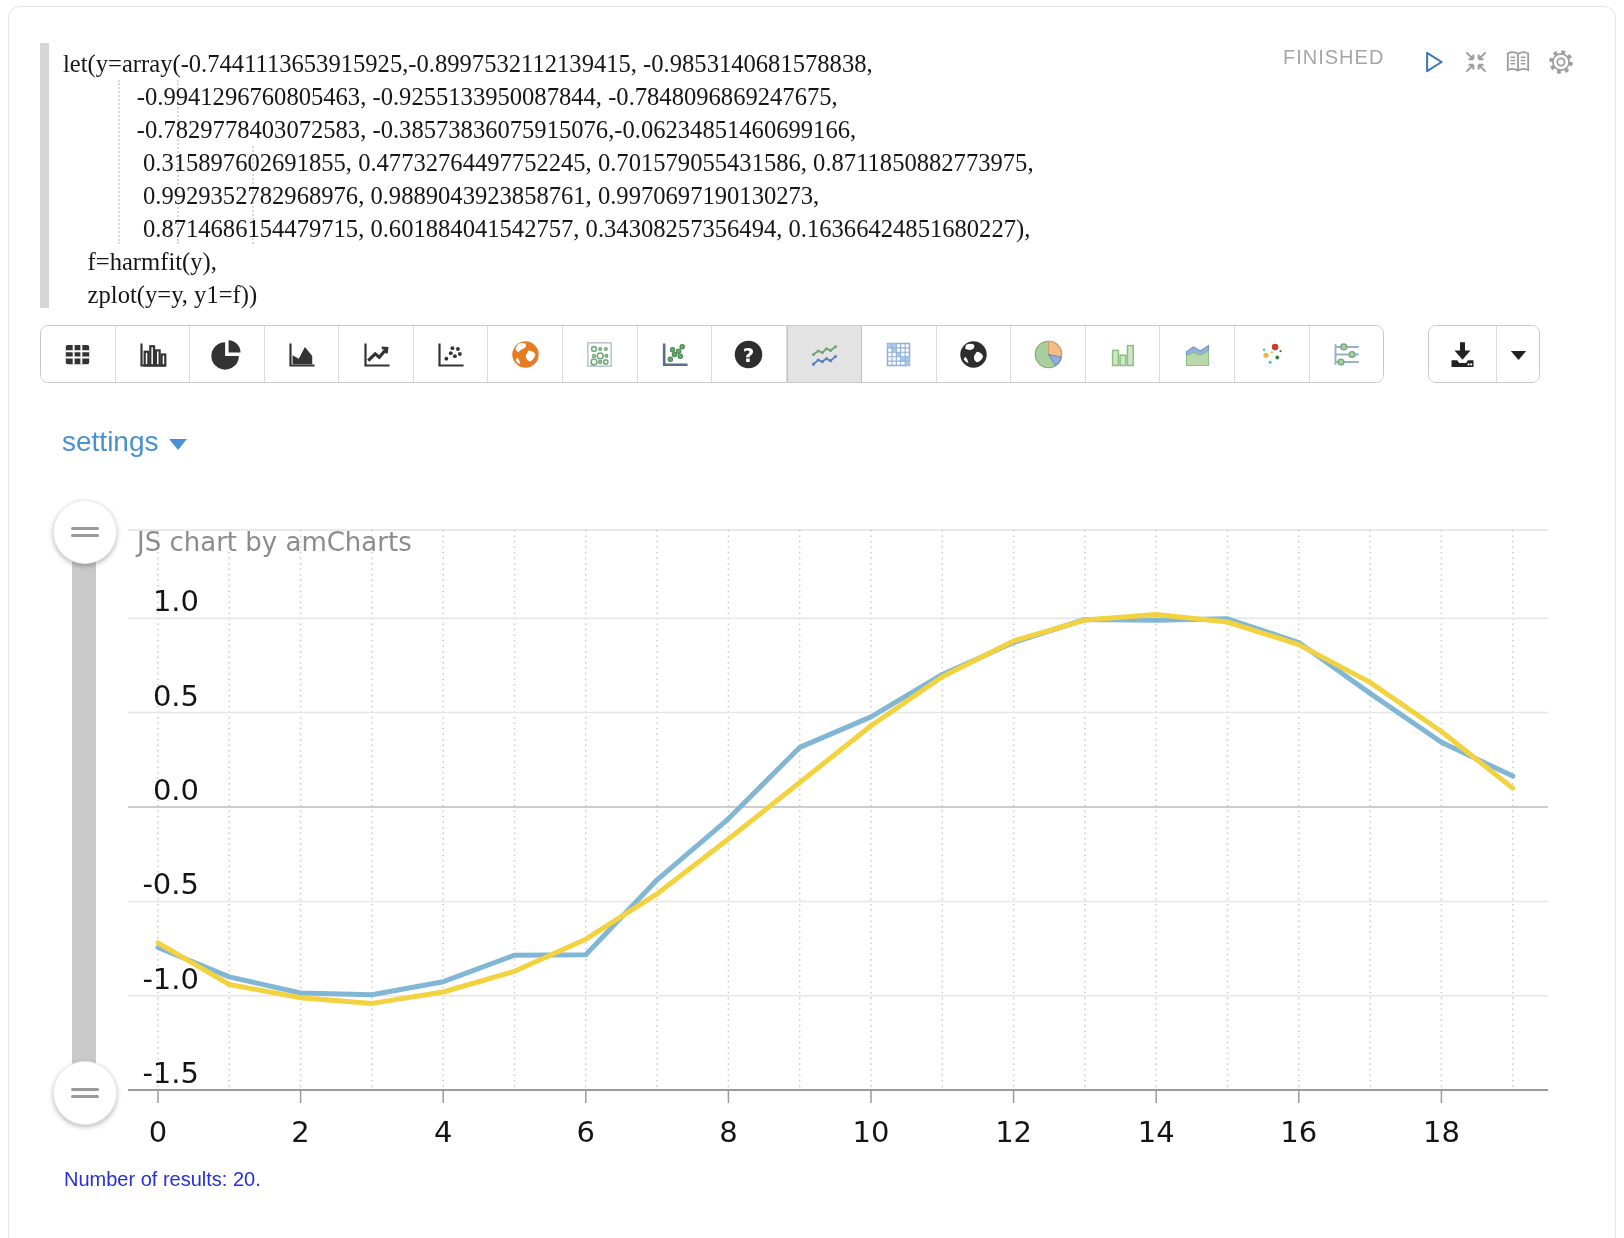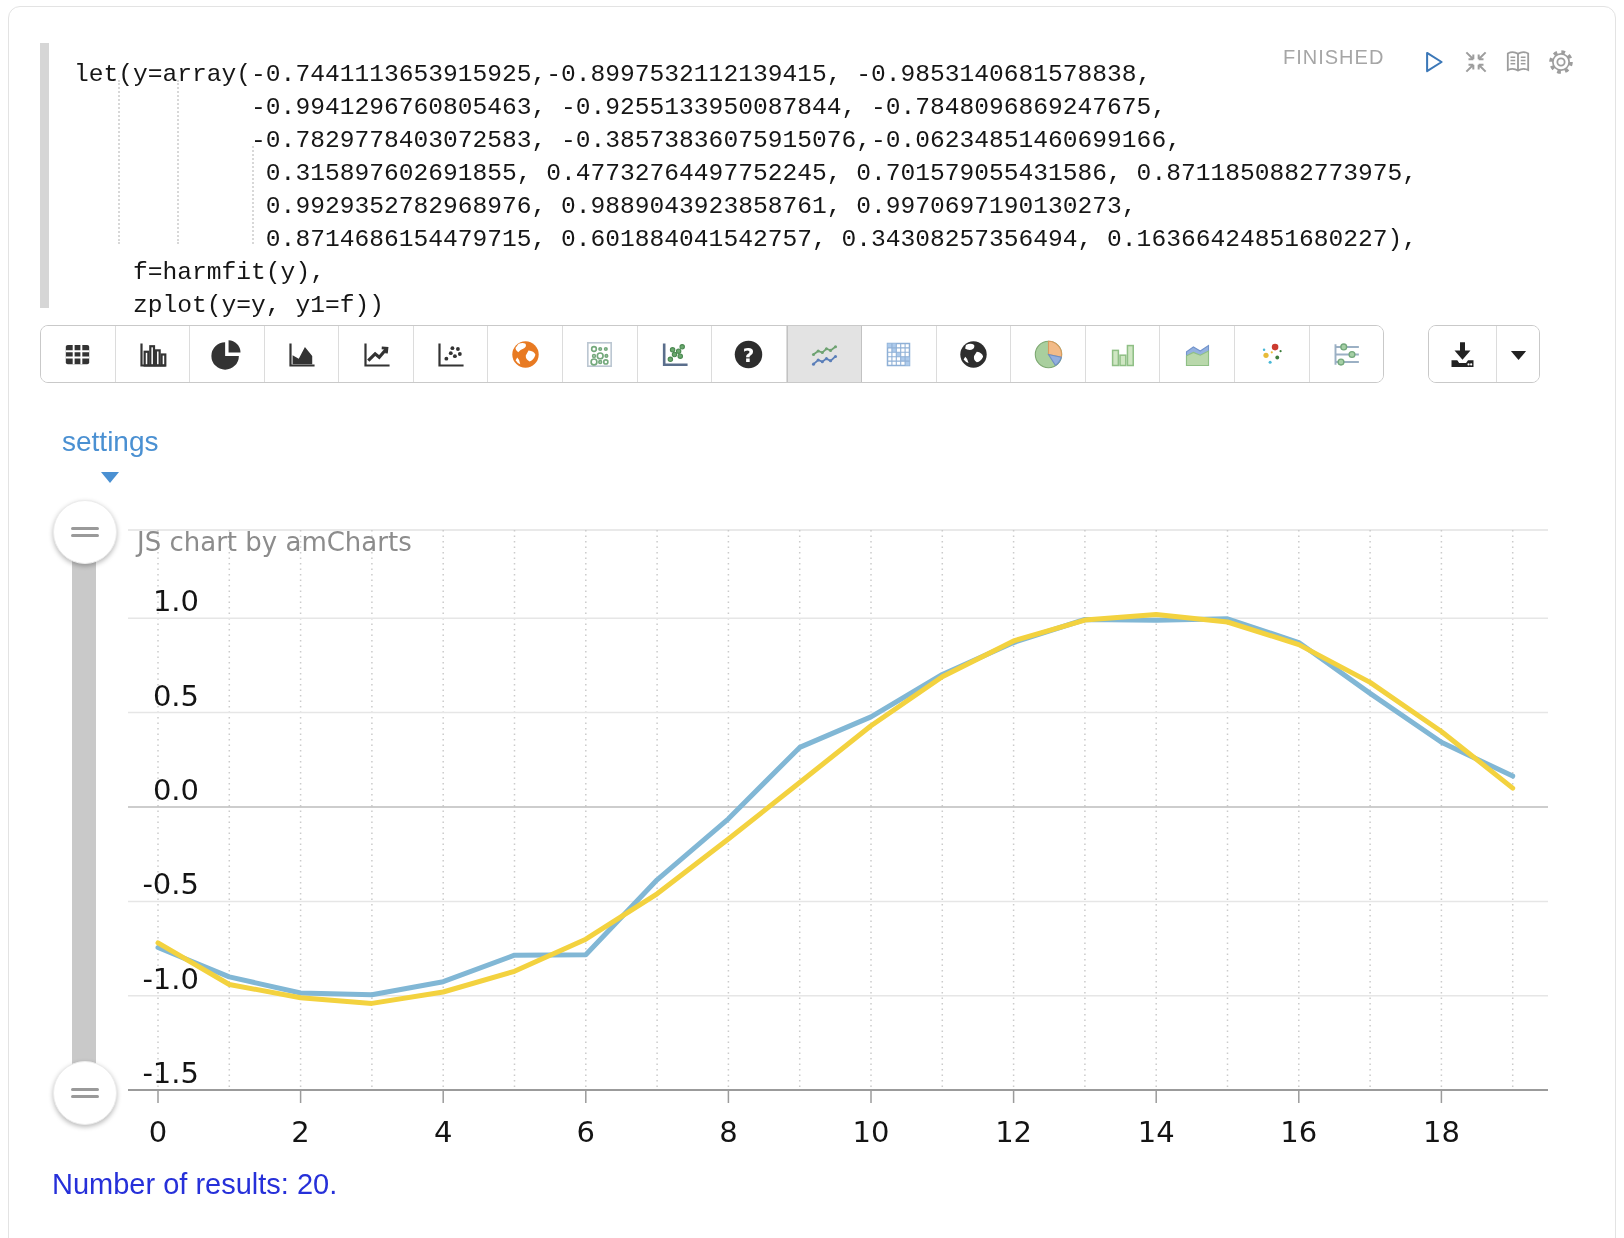--- a/index.html
+++ b/index.html
@@ -1,53 +1,53 @@
 <!DOCTYPE html>
 <html><head>
 <meta charset="utf-8">
 <style>
   html,body{margin:0;padding:0;background:#fff;width:1624px;height:1238px;overflow:hidden;
     font-family:"Liberation Sans",sans-serif;}
   .card{position:absolute;left:8px;top:6px;width:1606px;height:1260px;border:1.5px solid #e3e3e3;
     border-radius:12px;background:#fff;}
   
   .gutter{position:absolute;left:40px;top:43px;width:9px;height:265px;background:#d6d6d6;}
-  pre.code{position:absolute;left:58px;top:42px;margin:16px;font-family:Liberation Mono, monospace;
+  pre.code{position:absolute;left:58px;top:42px;margin:5px;font-family:Liberation Serif, serif;
     font-size:24.6px;line-height:33px;color:#161616;letter-spacing:0;}
   .indent-guide{position:absolute;width:0;border-left:2px dotted #d8d8d8;}
   
   .status-label{position:absolute;left:1283px;top:46px;font-size:20px;color:#a6a6a6;letter-spacing:1px;}
   .pctl{position:absolute;top:47px;width:30px;height:30px;cursor:pointer;}
   .pctl svg{width:30px;height:30px;display:block;}
   
   .toolbar{position:absolute;left:40px;top:325px;width:1344px;height:58px;border:1.5px solid #c9c9c9;
     border-radius:8px;display:flex;background:#fff;box-sizing:border-box;overflow:hidden;}
   .tbtn{flex:1 1 0;display:flex;align-items:center;justify-content:center;border-right:1px solid #dcdcdc;
     cursor:pointer;background:#fff;}
   .tbtn:last-child{border-right:none;}
   .tbtn.selected{background:#e3e3e3;border-left:1px solid #c2c2c2;border-right:1px solid #c2c2c2;}
   .tbtn svg{width:33px;height:33px;display:block;}
   .export-group{position:absolute;left:1428px;top:325px;width:112px;height:58px;border:1.5px solid #c9c9c9;
     border-radius:8px;display:flex;background:#fff;box-sizing:border-box;overflow:hidden;}
   .export-group .tbtn{border-right:1px solid #dcdcdc;}
   .export-group .tbtn:last-child{border-right:none;flex:0 0 42px;}
   
   .settings-link{position:absolute;left:62px;top:426px;font-size:28px;color:#4a90d2;cursor:pointer;
-    display:flex;align-items:center;gap:10px;flex-direction:column;}
+    display:flex;align-items:center;gap:10px;}
   .settings-caret{width:0;height:0;border-left:9px solid transparent;border-right:9px solid transparent;
     border-top:11px solid #4a90d2;margin-top:4px;}
   
   .vtrack{position:absolute;left:72px;top:531px;width:24px;height:561px;background:#c9c9c9;}
   .vhandle{position:absolute;left:53px;width:62px;height:62px;border-radius:50%;background:#fff;
     border:1px solid #ececec;box-shadow:0 2px 5px rgba(0,0,0,.28);cursor:grab;}
   .vhandle .grip{position:absolute;left:17px;width:28px;height:2.5px;background:#9a9a9a;border-radius:2px;}
   .vhandle .grip.g1{top:26px;} .vhandle .grip.g2{top:33px;}
   #chart-svg{position:absolute;left:0;top:0;}
   
-  .results{position:absolute;left:52px;top:1168px;font-size:29px;color:#2630d9;}
+  .results{position:absolute;left:64px;top:1168px;font-size:20px;color:#2630d9;}
 </style>
 </head>
 <body>
 
 <div class="card"></div>
 
 <div class="gutter"></div>
 <div class="indent-guide" style="left:118px;top:80px;height:164px;"></div>
 <div class="indent-guide" style="left:177px;top:80px;height:164px;"></div>
 <div class="indent-guide" style="left:252px;top:146px;height:98px;"></div>

